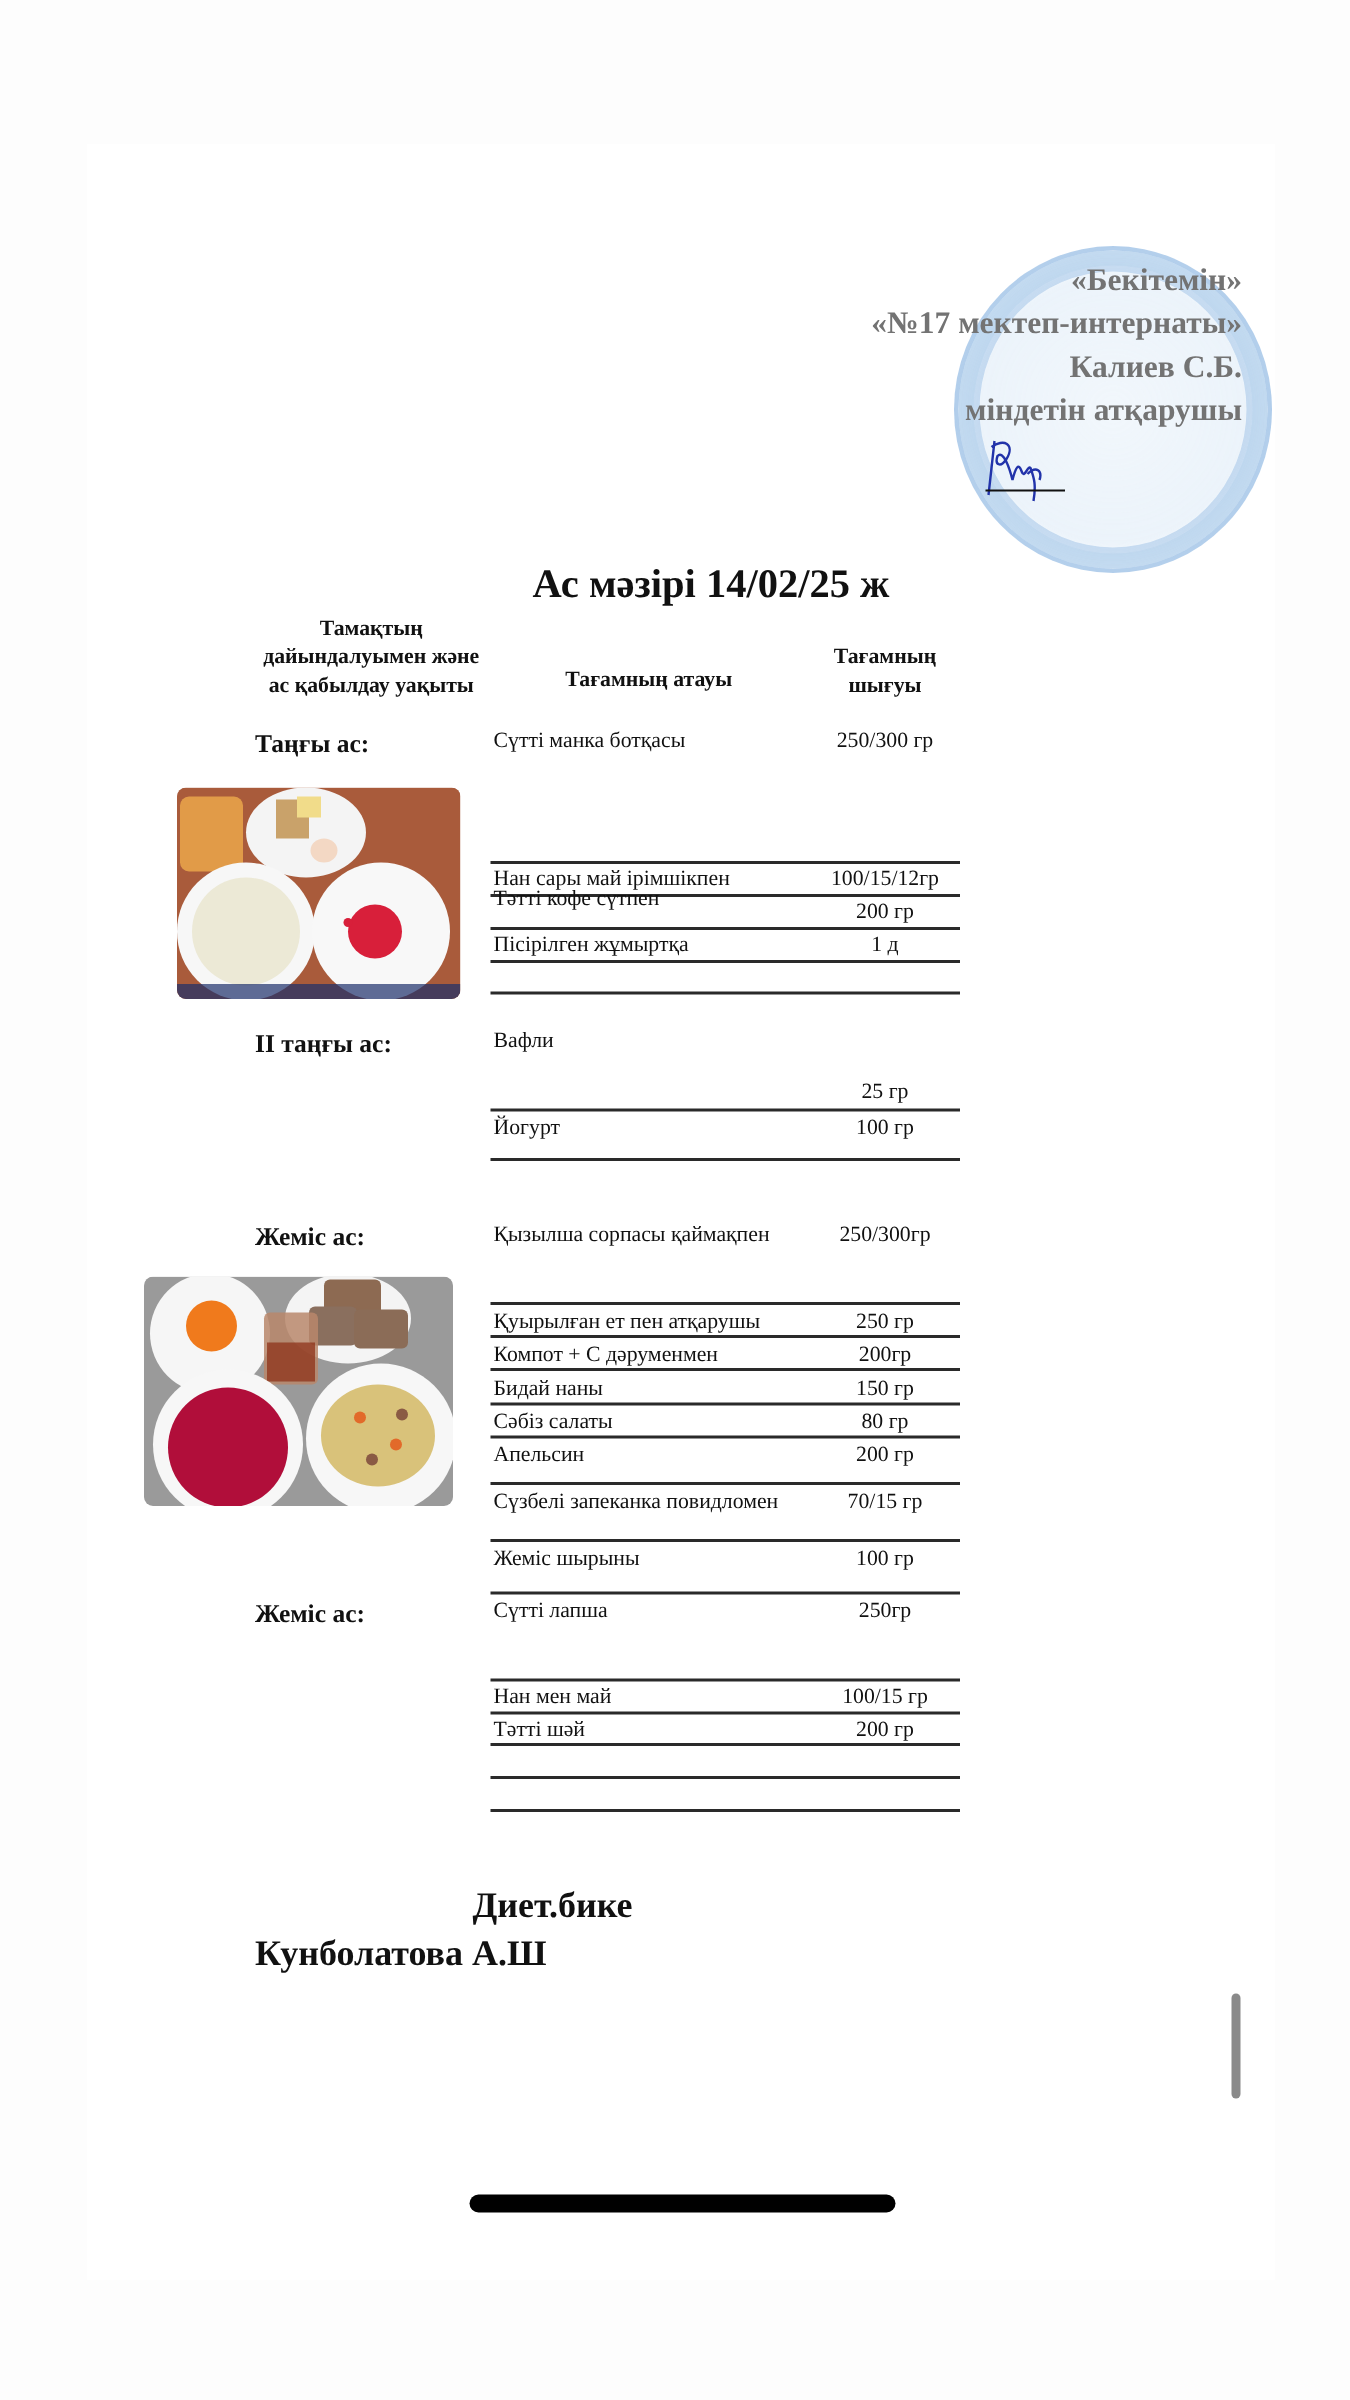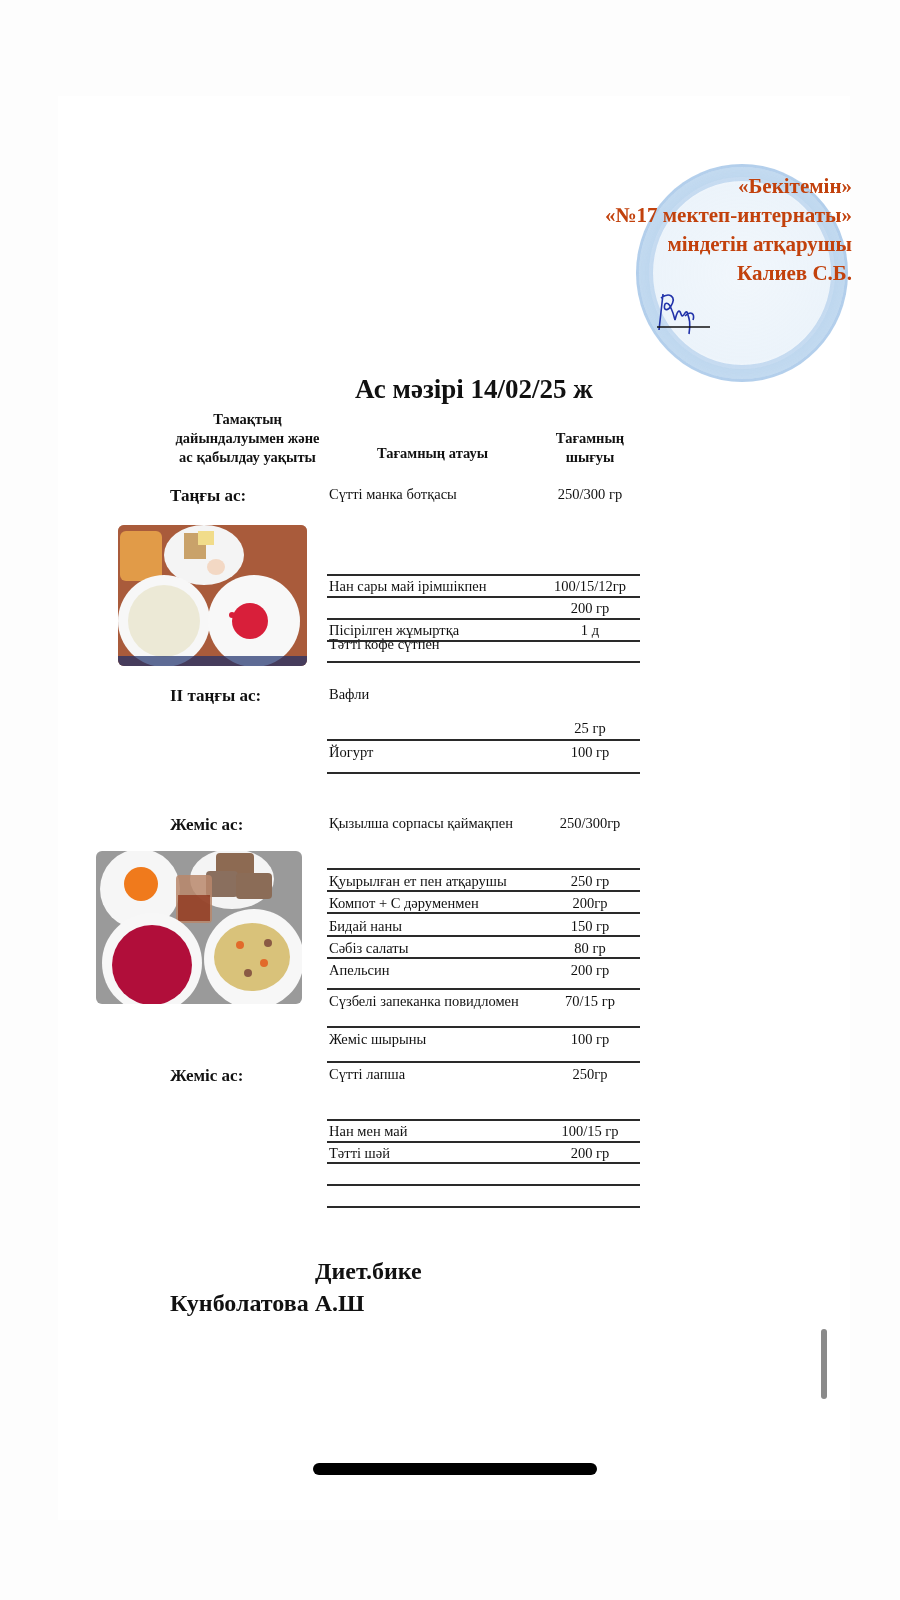--- a/index.html
+++ b/index.html
@@ -7,23 +7,23 @@
       width: 900px; height: 1600px; position: relative; overflow: hidden;
       background: #fdfdfd;
       font-family: "Liberation Serif", "DejaVu Serif", serif;
       color: #111;
     }
     .page {
       position: absolute; left: 58px; top: 96px; width: 792px; height: 1424px;
       background: #ffffff;
     }
     .approval {
-      position: absolute; right: 48px; top: 172px; text-align: right;
+      position: absolute; right: 72px; top: 172px; text-align: right;
       font-weight: bold; font-size: 21px; line-height: 29px; z-index: 2;
-      color: #c2410c;
+      color: #737373;
     }
     .stamp {
       position: absolute; left: 636px; top: 164px; width: 206px; height: 212px;
       border-radius: 50%;
       border: 3px solid rgba(120,170,220,0.55);
       box-shadow: inset 0 0 0 10px rgba(170,205,235,0.28), inset 0 0 0 14px rgba(120,170,220,0.35);
       background: radial-gradient(circle, rgba(200,222,242,0.25) 0%, rgba(200,222,242,0.35) 60%, rgba(255,255,255,0) 75%);
       z-index: 1;
     }
     .signature {
@@ -51,22 +51,22 @@
 <div class="page"></div>
 
 <div class="stamp"></div>
 <svg class="signature" viewBox="0 0 56 46">
   <path d="M8 4 L4 40 M6 8 C14 2 22 6 16 16 C12 22 8 20 10 14 C14 10 18 22 20 30 C22 22 24 18 26 24 C28 30 30 20 32 22 C34 28 36 32 34 44 M30 26 C36 20 40 24 38 30" stroke="#2233aa" stroke-width="1.6" fill="none"></path>
   <line x1="2" y1="37" x2="55" y2="37" stroke="#111" stroke-width="1.4"></line>
 </svg>
 <div class="approval">
   <div>«Бекітемін»</div>
   <div>«№17 мектеп-интернаты»</div>
+  <div>Калиев С.Б.</div>
   <div>міндетін атқарушы</div>
-  <div>Калиев С.Б.</div>
 </div>
 
 <div class="title">Ас мәзірі 14/02/25 ж</div>
 
 <div class="hdr" style="left:160px; top:410px; width:175px;">
   <div>Тамақтың</div>
   <div>дайындалуымен және</div>
   <div>ас қабылдау уақыты</div>
 </div>
 <div class="hdr" style="left:350px; top:444px; width:165px;">Тағамның атауы</div>
@@ -94,21 +94,21 @@
     <ellipse cx="132" cy="96" rx="18" ry="18" fill="#d81f3a"></ellipse>
     <circle cx="114" cy="90" r="3" fill="#d81f3a"></circle>
     <rect x="0" y="131" width="189" height="10" fill="#1d2f6b" opacity="0.7"></rect>
   </svg>
 </div>
 
 <div class="rule" style="top:574px;"></div>
 <div class="dish" style="top:578px;">Нан сары май ірімшікпен</div>
 <div class="qty" style="top:578px;">100/15/12гр</div>
 <div class="rule" style="top:596px;"></div>
-<div class="dish" style="top:636px;font-family:Liberation Serif, serif;">Тәтті кофе сүтпен</div>
+<div class="dish" style="top:591px;font-family:Liberation Serif, serif;">Тәтті кофе сүтпен</div>
 <div class="qty" style="top:600px;">200 гр</div>
 <div class="rule" style="top:618px;"></div>
 <div class="dish" style="top:622px;">Пісірілген жұмыртқа</div>
 <div class="qty" style="top:622px;">1 д</div>
 <div class="rule" style="top:640px;"></div>
 <div class="rule" style="top:661px;"></div>
 
 <div class="meal" style="top:686px;">ІІ таңғы ас:</div>
 <div class="dish" style="top:686px;">Вафли</div>
 <div class="qty" style="top:720px;">25 гр</div>

